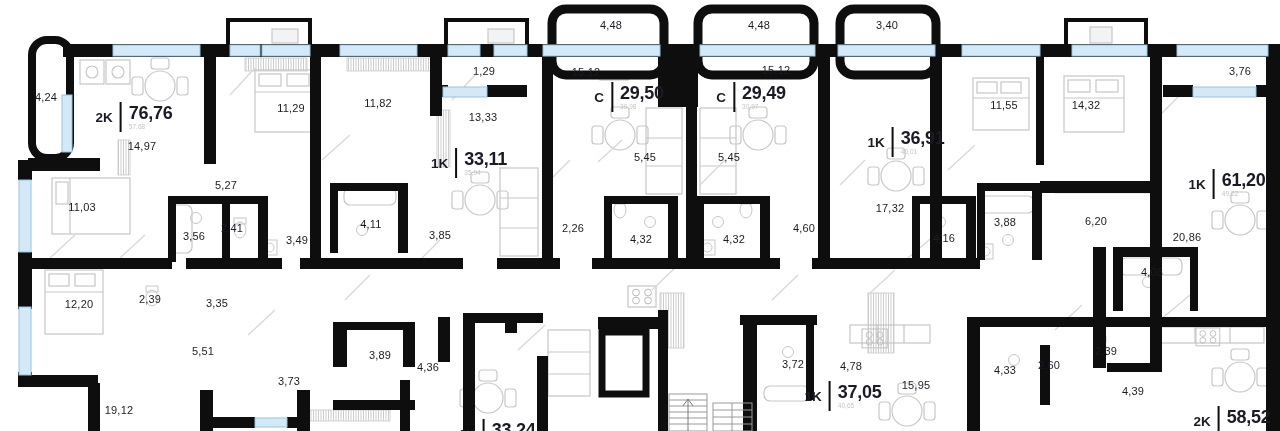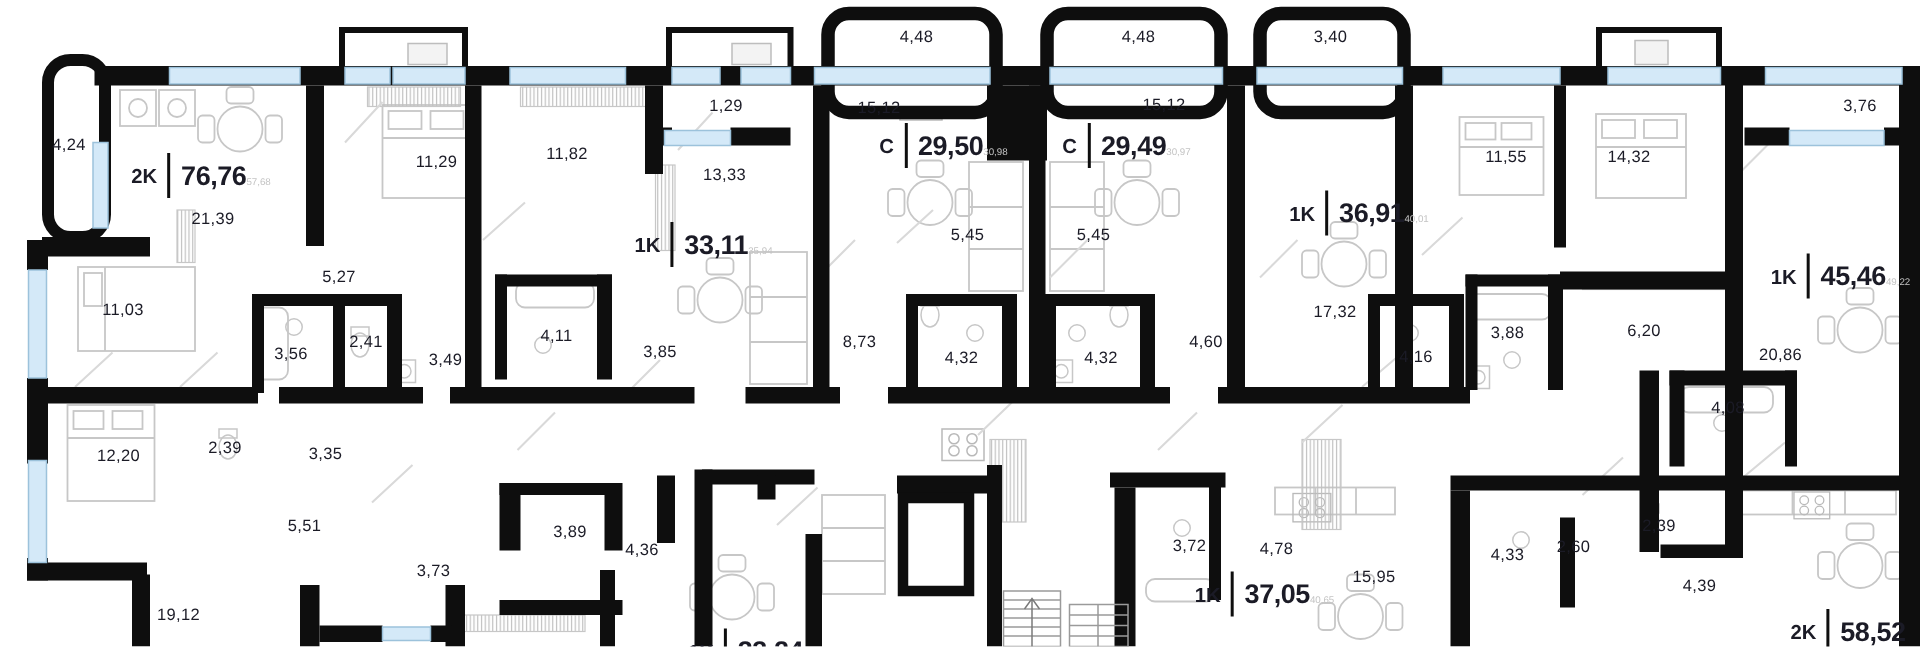--- a/index.html
+++ b/index.html
@@ -9,21 +9,21 @@
   html,body{margin:0;padding:0;}
   body{font-family:"Liberation Sans",sans-serif;background:var(--c-background);}
   #plan{position:relative;width:1280px;height:431px;overflow:hidden;background:var(--c-background);}
   #plan svg{position:absolute;left:0;top:0;}
   .dim{position:absolute;transform:translate(-50%,-50%);font-size:11px;color:var(--c-label);
        white-space:nowrap;letter-spacing:0.2px;}
   .apt{position:absolute;transform:translate(-50%,-50%);display:flex;align-items:center;gap:7px;
        color:var(--c-label);}
   .apt .type{font-weight:700;font-size:13.5px;}
   .apt .bar{width:2px;height:30px;background:var(--c-wall);}
-  .apt .nums{display:flex;flex-direction:row;align-items:flex-end;line-height:1;}
+  .apt .nums{display:flex;flex-direction:column;align-items:flex-start;line-height:1;}
   .apt .area{font-weight:700;font-size:18px;letter-spacing:-0.3px;}
   .apt .total{font-size:6.5px;color:var(--c-label_faint);margin-top:2px;height:7px;}
 </style>
 </head>
 <body>
 
 <div id="plan">
 <svg width="1280" height="431" viewBox="0 0 1280 431">
   <defs>
     <pattern id="hatch" width="5" height="8" patternUnits="userSpaceOnUse">
@@ -312,35 +312,35 @@
     <rect x="443" y="87" width="44" height="10"></rect>
         <rect x="1193" y="87" width="63" height="10"></rect>
     <rect x="62" y="95" width="10" height="57"></rect>
     <rect x="19" y="180" width="12" height="72"></rect>
         <rect x="19" y="307" width="12" height="68"></rect>
     <rect x="255" y="418" width="32" height="9"></rect>
   </g>
 </svg>
 
 <div class="dim" style="left:46px;top:97px">4,24</div>
-<div class="dim" style="left:142px;top:146px">21,39</div>
+<div class="dim" style="left:142px;top:146px">14,97</div>
 <div class="dim" style="left:82px;top:207px">11,03</div>
 <div class="dim" style="left:226px;top:185px">5,27</div>
 <div class="dim" style="left:194px;top:236px">3,56</div>
-<div class="dim" style="left:244px;top:228px">2,41</div>
+<div class="dim" style="left:232px;top:228px">2,41</div>
 <div class="dim" style="left:297px;top:240px">3,49</div>
 <div class="dim" style="left:291px;top:108px">11,29</div>
 <div class="dim" style="left:378px;top:103px">11,82</div>
 <div class="dim" style="left:371px;top:224px">4,11</div>
 <div class="dim" style="left:484px;top:71px">1,29</div>
 <div class="dim" style="left:483px;top:117px">13,33</div>
 <div class="dim" style="left:440px;top:235px">3,85</div>
 <div class="dim" style="left:586px;top:72px">15,12</div>
 <div class="dim" style="left:645px;top:157px">5,45</div>
-<div class="dim" style="left:573px;top:228px">8,73</div>
+<div class="dim" style="left:573px;top:228px">2,26</div>
 <div class="dim" style="left:641px;top:239px">4,32</div>
 <div class="dim" style="left:776px;top:70px">15,12</div>
 <div class="dim" style="left:729px;top:157px">5,45</div>
 <div class="dim" style="left:734px;top:239px">4,32</div>
 <div class="dim" style="left:804px;top:228px">4,60</div>
 <div class="dim" style="left:611px;top:25px">4,48</div>
 <div class="dim" style="left:759px;top:25px">4,48</div>
 <div class="dim" style="left:887px;top:25px">3,40</div>
 <div class="dim" style="left:890px;top:208px">17,32</div>
 <div class="dim" style="left:944px;top:238px">4,16</div>
@@ -404,21 +404,21 @@
   <span class="bar"></span>
   <span class="nums">
         <span class="area">36,91</span>
   <span class="total">40,01</span>
       </span>
 </div>
 <div class="apt" style="left:1227px;top:184px">
   <span class="type">1K</span>
   <span class="bar"></span>
   <span class="nums">
-        <span class="area">45,46</span>
+        <span class="area">61,20</span>
   <span class="total">49,22</span>
       </span>
 </div>
 <div class="apt" style="left:843px;top:396px">
   <span class="type">1K</span>
   <span class="bar"></span>
   <span class="nums">
         <span class="area">37,05</span>
   <span class="total">40,65</span>
       </span>

